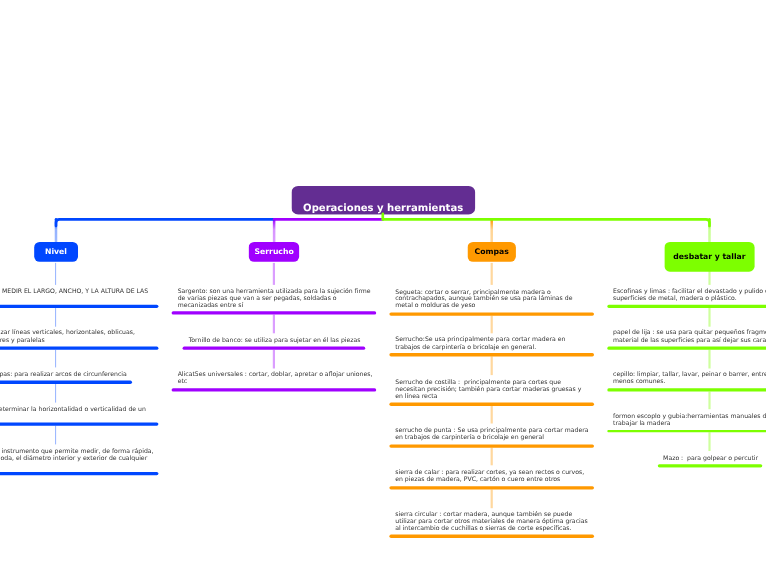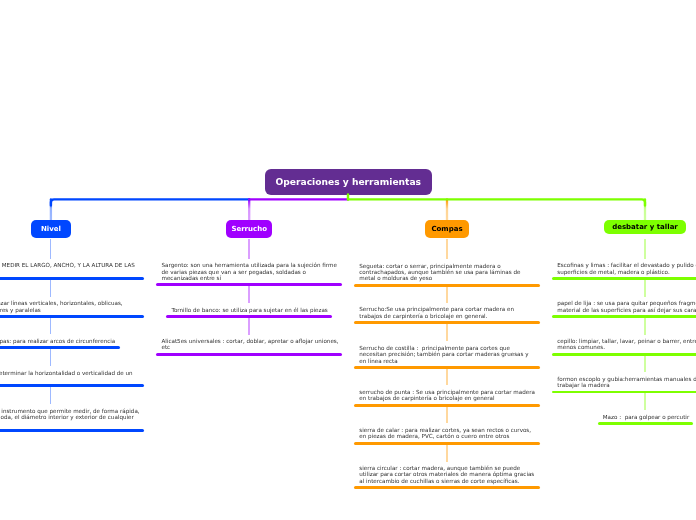--- a/index.html
+++ b/index.html
@@ -4,21 +4,21 @@
 <title>Operaciones y herramientas</title>
 <style>
   html,body{margin:0;padding:0;background:#ffffff;}
   body{width:696px;height:520px;overflow:hidden;
        font-family:"DejaVu Sans", sans-serif;
        -webkit-font-smoothing:antialiased;}
   #canvas{position:absolute;left:0;top:0;width:696px;height:520px;overflow:hidden;background:#fff;}
 
   .root-node{position:absolute;transform:translateZ(0);left:265px;top:169px;width:166.6px;height:26.4px;
              border-radius:6px;background:#632d92;color:#fff;
-             display:flex;align-items:center;justify-content:center;
+             display:flex;align-items:flex-end;justify-content:center;
              font-weight:bold;font-size:9.15px;}
 
   .branch{position:absolute;border-radius:5px;transform:translateZ(0);
           display:flex;align-items:center;justify-content:center;
           font-weight:bold;font-size:7px;white-space:nowrap;}
   .spine{position:absolute;width:1.3px;}
 
   .leaf{position:absolute;box-sizing:border-box;}
   .leaf .txt{font-size:5.6px;line-height:6.45px;box-sizing:border-box;width:100%;color:#2f2f2f;
              white-space:pre;text-align:left;}
@@ -152,21 +152,21 @@
 en piezas de madera, PVC, cartón o cuero entre otros</div>
       <div class="rule" style="background: rgb(255, 153, 0); position: absolute; left: 0px; top: 14.75px; width: 186px;"></div>
     </div>
     <div class="spine" style="left: 446.25px; top: 444.55px; height: 17px; background: rgb(255, 153, 0); opacity: 0.38;"></div>
     <div class="leaf" style="left: 354px; top: 464.95px; width: 186px;">
       <div class="txt" style="padding-left: 5.3px; padding-right: 5.3px;">sierra circular : cortar madera, aunque también se puede
 utilizar para cortar otros materiales de manera óptima gracias
 al intercambio de cuchillas o sierras de corte específicas.</div>
       <div class="rule" style="background: rgb(255, 153, 0); position: absolute; left: 0px; top: 21.2px; width: 186px;"></div>
     </div>
-    <div class="branch" style="left: 603.7px; top: 219.7px; width: 82.6px; height: 14px; background: rgb(125, 255, 0); color: rgb(0, 0, 0);">
+    <div class="branch" style="left: 603.7px; top: 219.7px; width: 82.6px; height: 27px; background: rgb(125, 255, 0); color: rgb(0, 0, 0);">
       <span>desbatar y tallar</span>
     </div>
     <div class="spine" style="left: 644.25px; top: 238.5px; height: 20.3px; background: rgb(125, 255, 0); opacity: 0.38;"></div>
     <div class="leaf" style="left: 552px; top: 262.2px; width: 186px;">
       <div class="txt" style="padding-left: 5.3px; padding-right: 5.3px;">Escofinas y limas : facilitar el devastado y pulido de
 superficies de metal, madera o plástico.</div>
       <div class="rule" style="background: rgb(125, 255, 0); position: absolute; left: 0px; top: 14.75px; width: 186px;"></div>
     </div>
     <div class="spine" style="left: 644.25px; top: 279.85px; height: 16.85px; background: rgb(125, 255, 0); opacity: 0.38;"></div>
     <div class="leaf" style="left: 552px; top: 300.1px; width: 186px;">

